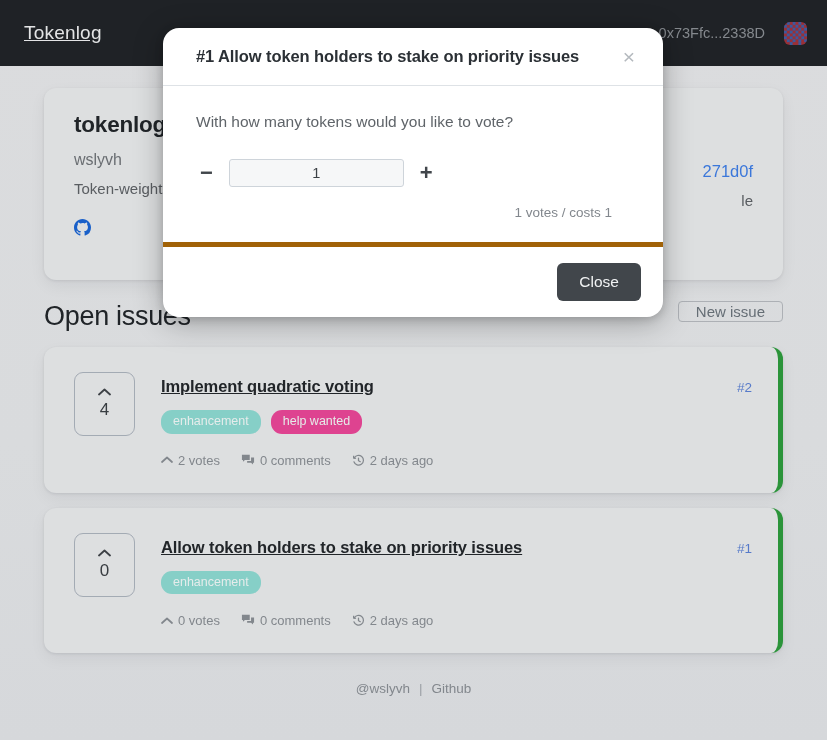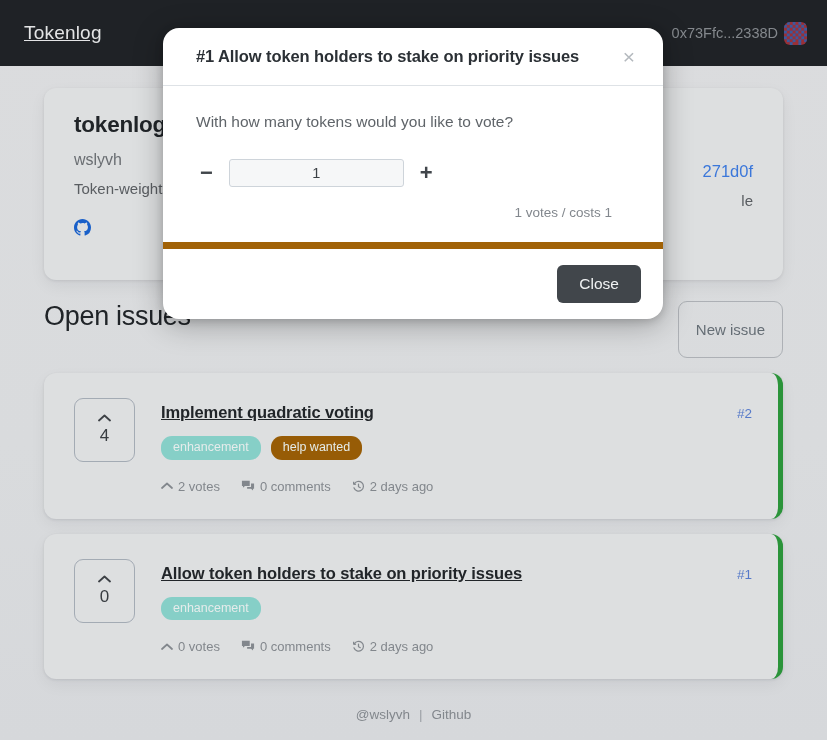--- a/index.html
+++ b/index.html
@@ -26,21 +26,21 @@
     padding: 0 20px 0 24px;
   }
   .brand {
     color: #f2f3f4;
     font-size: 19px;
     letter-spacing: .2px;
   }
   .wallet {
     display: flex;
     align-items: center;
-    gap: 6px;
+    gap: 19px;
   }
   .wallet-address {
     color: #8d9196;
     font-size: 14.5px;
   }
   .avatar {
     width: 23px; height: 23px;
     border-radius: 6px;
     overflow: hidden;
     display: block;
@@ -108,22 +108,22 @@
   .issues-title {
     font-size: 27px;
     color: #23272b;
     letter-spacing: -.3px;
   }
   .new-issue-btn {
     border: 1px solid #b8bcc1;
     background: transparent;
     color: #6c757d;
     font-size: 15px;
-    border-radius: 9px;
-    padding: 19px 17px;
+    border-radius: 4px;
+    padding: 1px 17px;
     cursor: pointer;
     font-family: inherit;
   }
 
   
   .issue-card {
     margin-top: 15px;
     background: #ebedee;
     border-radius: 12px;
     border-right: 5px solid #2e9e3e;
@@ -290,21 +290,21 @@
     font-family: inherit;
   }
   .cost-note {
     margin-top: 18px;
     text-align: right;
     font-size: 13.5px;
     color: #82878d;
     padding-right: 18px;
   }
   .modal-footer {
-    border-top: 7px solid #a16207;
+    border-top: 5px solid #a16207;
     padding: 16px 22px;
     display: flex;
     justify-content: flex-end;
     gap: 12px;
   }
   .btn {
     border: none;
     border-radius: 6px;
     font-size: 15.5px;
     padding: 10px 22px;
@@ -394,21 +394,21 @@
         </span>
         <span class="vote-count">4</span>
       </div>
       <div class="issue-body">
         <div class="issue-title-row">
           <a class="issue-title" href="#">Implement quadratic voting</a>
           <a class="issue-number" href="#">#2</a>
         </div>
         <div class="labels">
           <span class="label" style="background:#8fdcd4;color:#f4fbfa;">enhancement</span>
-          <span class="label" style="background:#a16207;color:#f4fbf8;border-radius:11px;">help wanted</span>
+          <span class="label" style="background:#ec4899;color:#f4fbf8;border-radius:11px;">help wanted</span>
         </div>
         <div class="meta">
           <span class="meta-item">
             <span>
               <svg width="12" height="8" viewBox="0 0 12 8">
                   <path d="M1 6L6 1.5L11 6" stroke="#8b9096" stroke-width="1.7" fill="none" stroke-linecap="round" stroke-linejoin="round"></path>
                 </svg>
             </span>
             <span>2 votes</span>
           </span>

